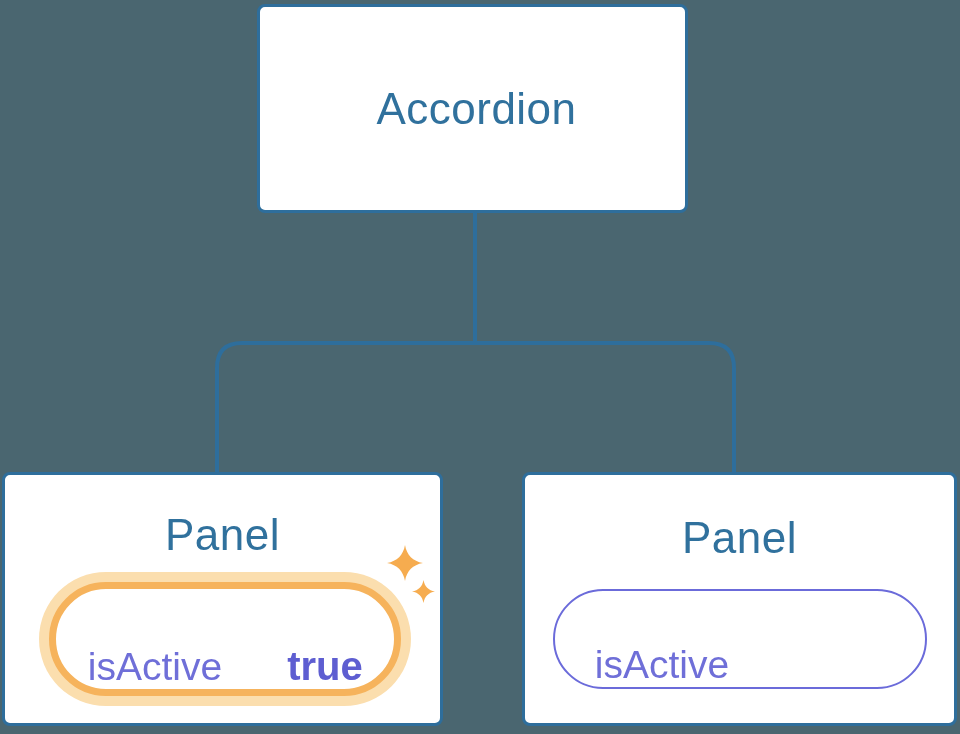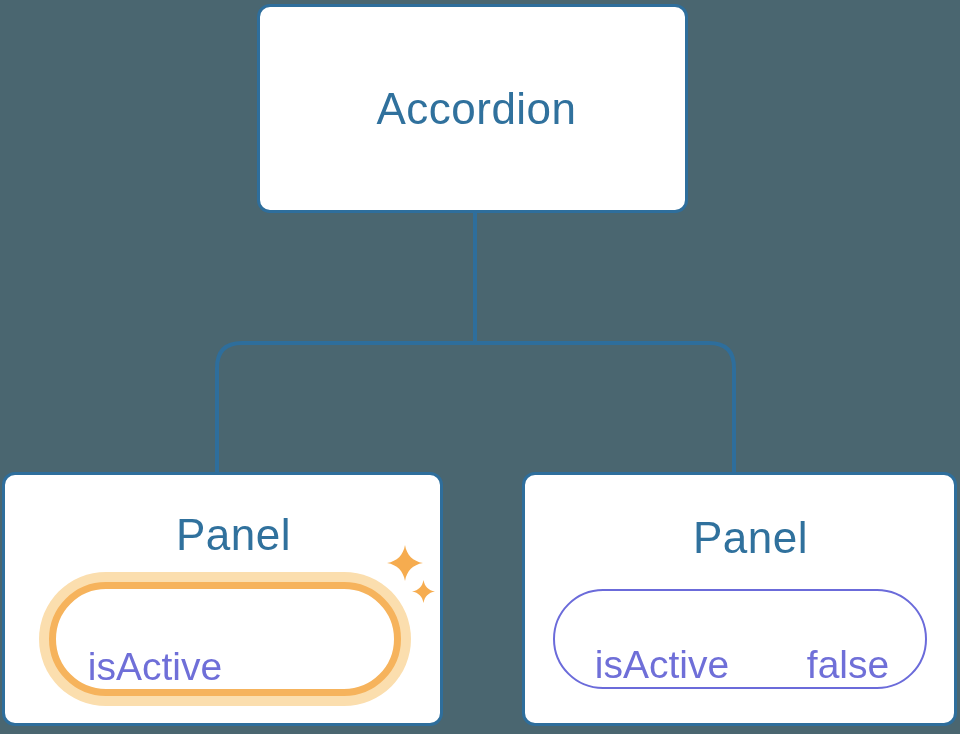--- a/index.html
+++ b/index.html
@@ -10,38 +10,38 @@
     overflow: hidden;
   }
   .stage { position: relative; width: 960px; height: 734px; background: #4A6670; }
 
   .connectors { position: absolute; left: 0; top: 0; width: 960px; height: 734px; }
 
   .node {
     position: absolute;
     background: #FFFFFF;
     border: 3px solid #2E6E9C;
-    border-radius: 13px;
+    border-radius: 8px;
     box-sizing: border-box;
     padding-left: 8px;
   }
   .root-node {
     left: 257px; top: 4px; width: 431px; height: 209px;
     display: flex; align-items: center; justify-content: center;
   }
   .root-label {
     color: #30719D; font-size: 44px; font-weight: 500; letter-spacing: 0.5px;
   }
   .panel-node-left  { left: 2px;   top: 472px; width: 441px; height: 254px; }
   .panel-node-right { left: 522px; top: 472px; width: 435px; height: 254px; }
 
   .panel-title {
     position: absolute;
     color: #30719D; font-size: 44px; font-weight: 500; letter-spacing: 0.5px;
-    text-align: center; width: 100%; padding-left: 11px;
+    text-align: center; width: 100%;
   }
   .panel-title-left  { top: 510px; left: 2px;   width: 441px; }
   .panel-title-right { top: 513px; left: 522px; width: 435px; }
 
   .pill {
     position: absolute;
     background: #FFFFFF;
     box-sizing: border-box;
     display: flex;
     align-items: flex-end;
@@ -86,35 +86,35 @@
   <div class="node root-node">
     <span class="root-label">Accordion</span>
   </div>
 
   <div class="node panel-node-left"></div>
   <div class="panel-title panel-title-left">Panel</div>
 
   <div class="pill pill-active">
     <span class="pill-cell cell-key">isActive</span>
     <span class="pill-divider divider-orange"></span>
+    <span class="pill-cell cell-value">true</span>
   </div>
 
   <span class="sparkle sparkle-large">
     <svg viewBox="0 0 24 24" width="36" height="36" xmlns="http://www.w3.org/2000/svg">
       <path d="M12 0 C13.2 6.8 17.2 10.8 24 12 C17.2 13.2 13.2 17.2 12 24 C10.8 17.2 6.8 13.2 0 12 C6.8 10.8 10.8 6.8 12 0 Z" fill="#F6AC4F"></path>
     </svg>
   </span>
   <span class="sparkle sparkle-small">
     <svg viewBox="0 0 24 24" width="23" height="23" xmlns="http://www.w3.org/2000/svg">
       <path d="M12 0 C13.2 6.8 17.2 10.8 24 12 C17.2 13.2 13.2 17.2 12 24 C10.8 17.2 6.8 13.2 0 12 C6.8 10.8 10.8 6.8 12 0 Z" fill="#F6AC4F"></path>
     </svg>
   </span>
 
   <div class="node panel-node-right"></div>
   <div class="panel-title panel-title-right">Panel</div>
 
   <div class="pill pill-inactive">
     <span class="pill-cell cell-key">isActive</span>
     <span class="pill-divider divider-purple"></span>
-    <span class="pill-cell cell-value">false</span>
   </div>
 
 </div>
 
 </body></html>

